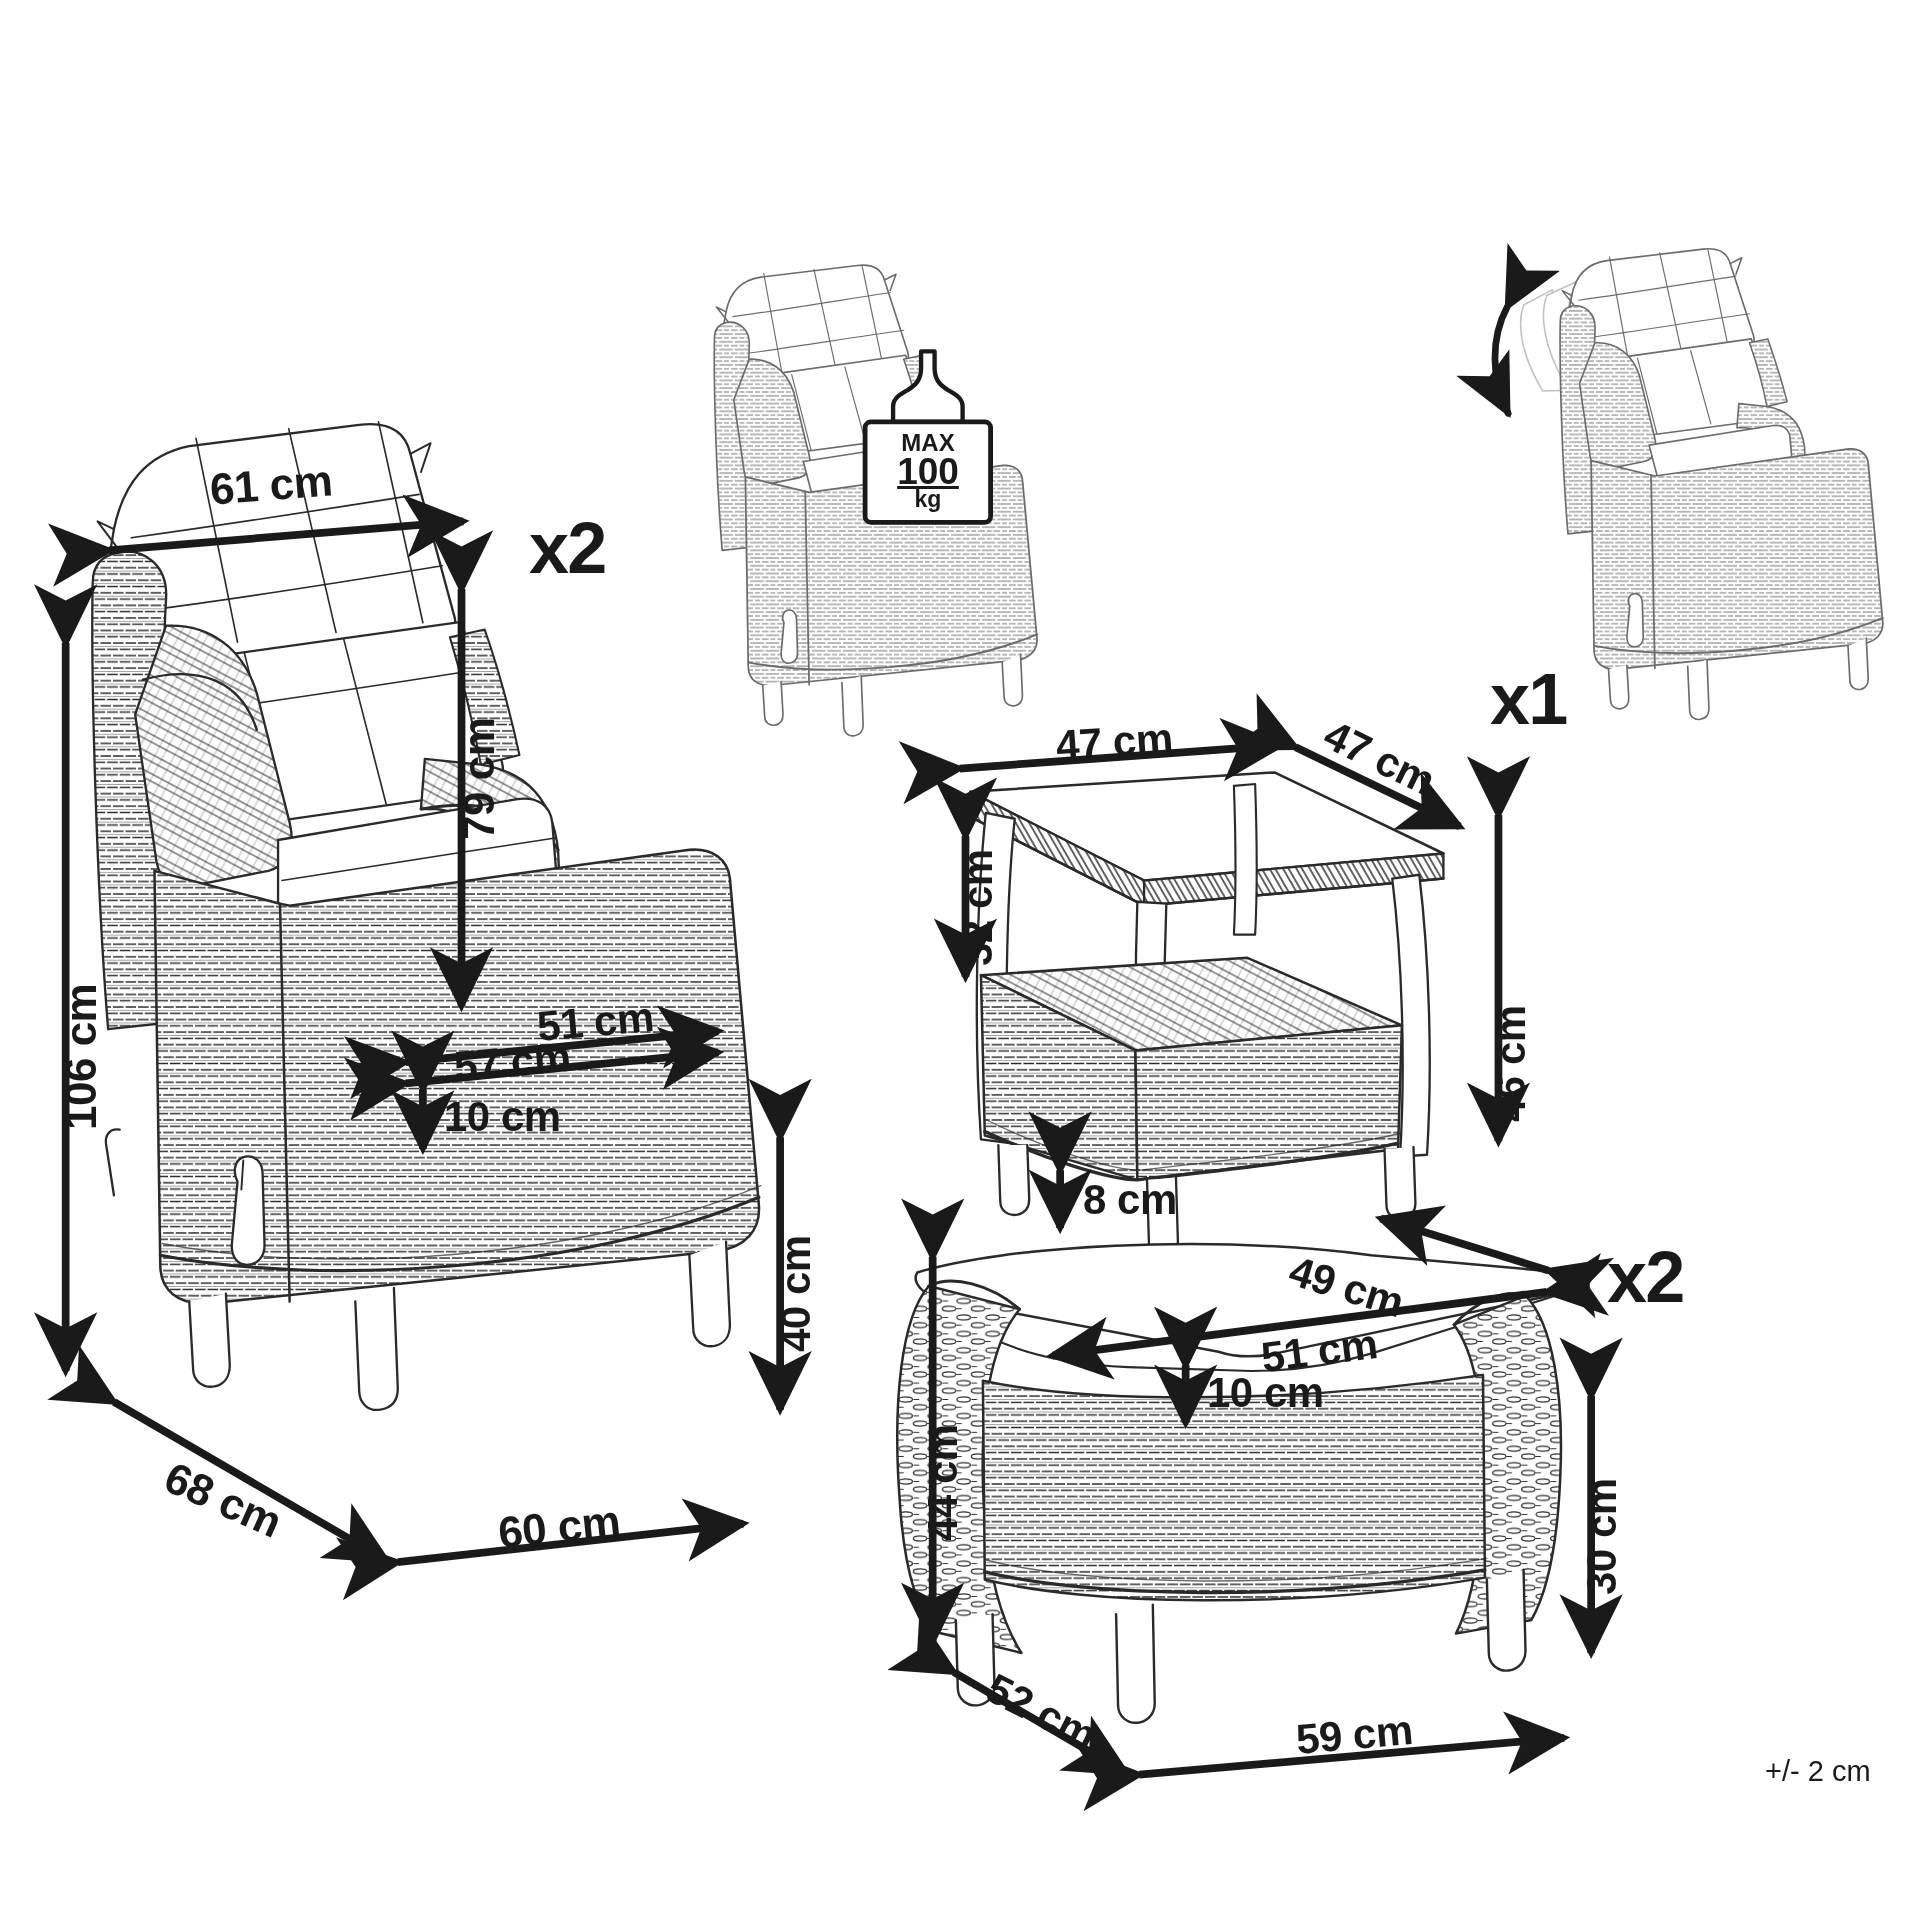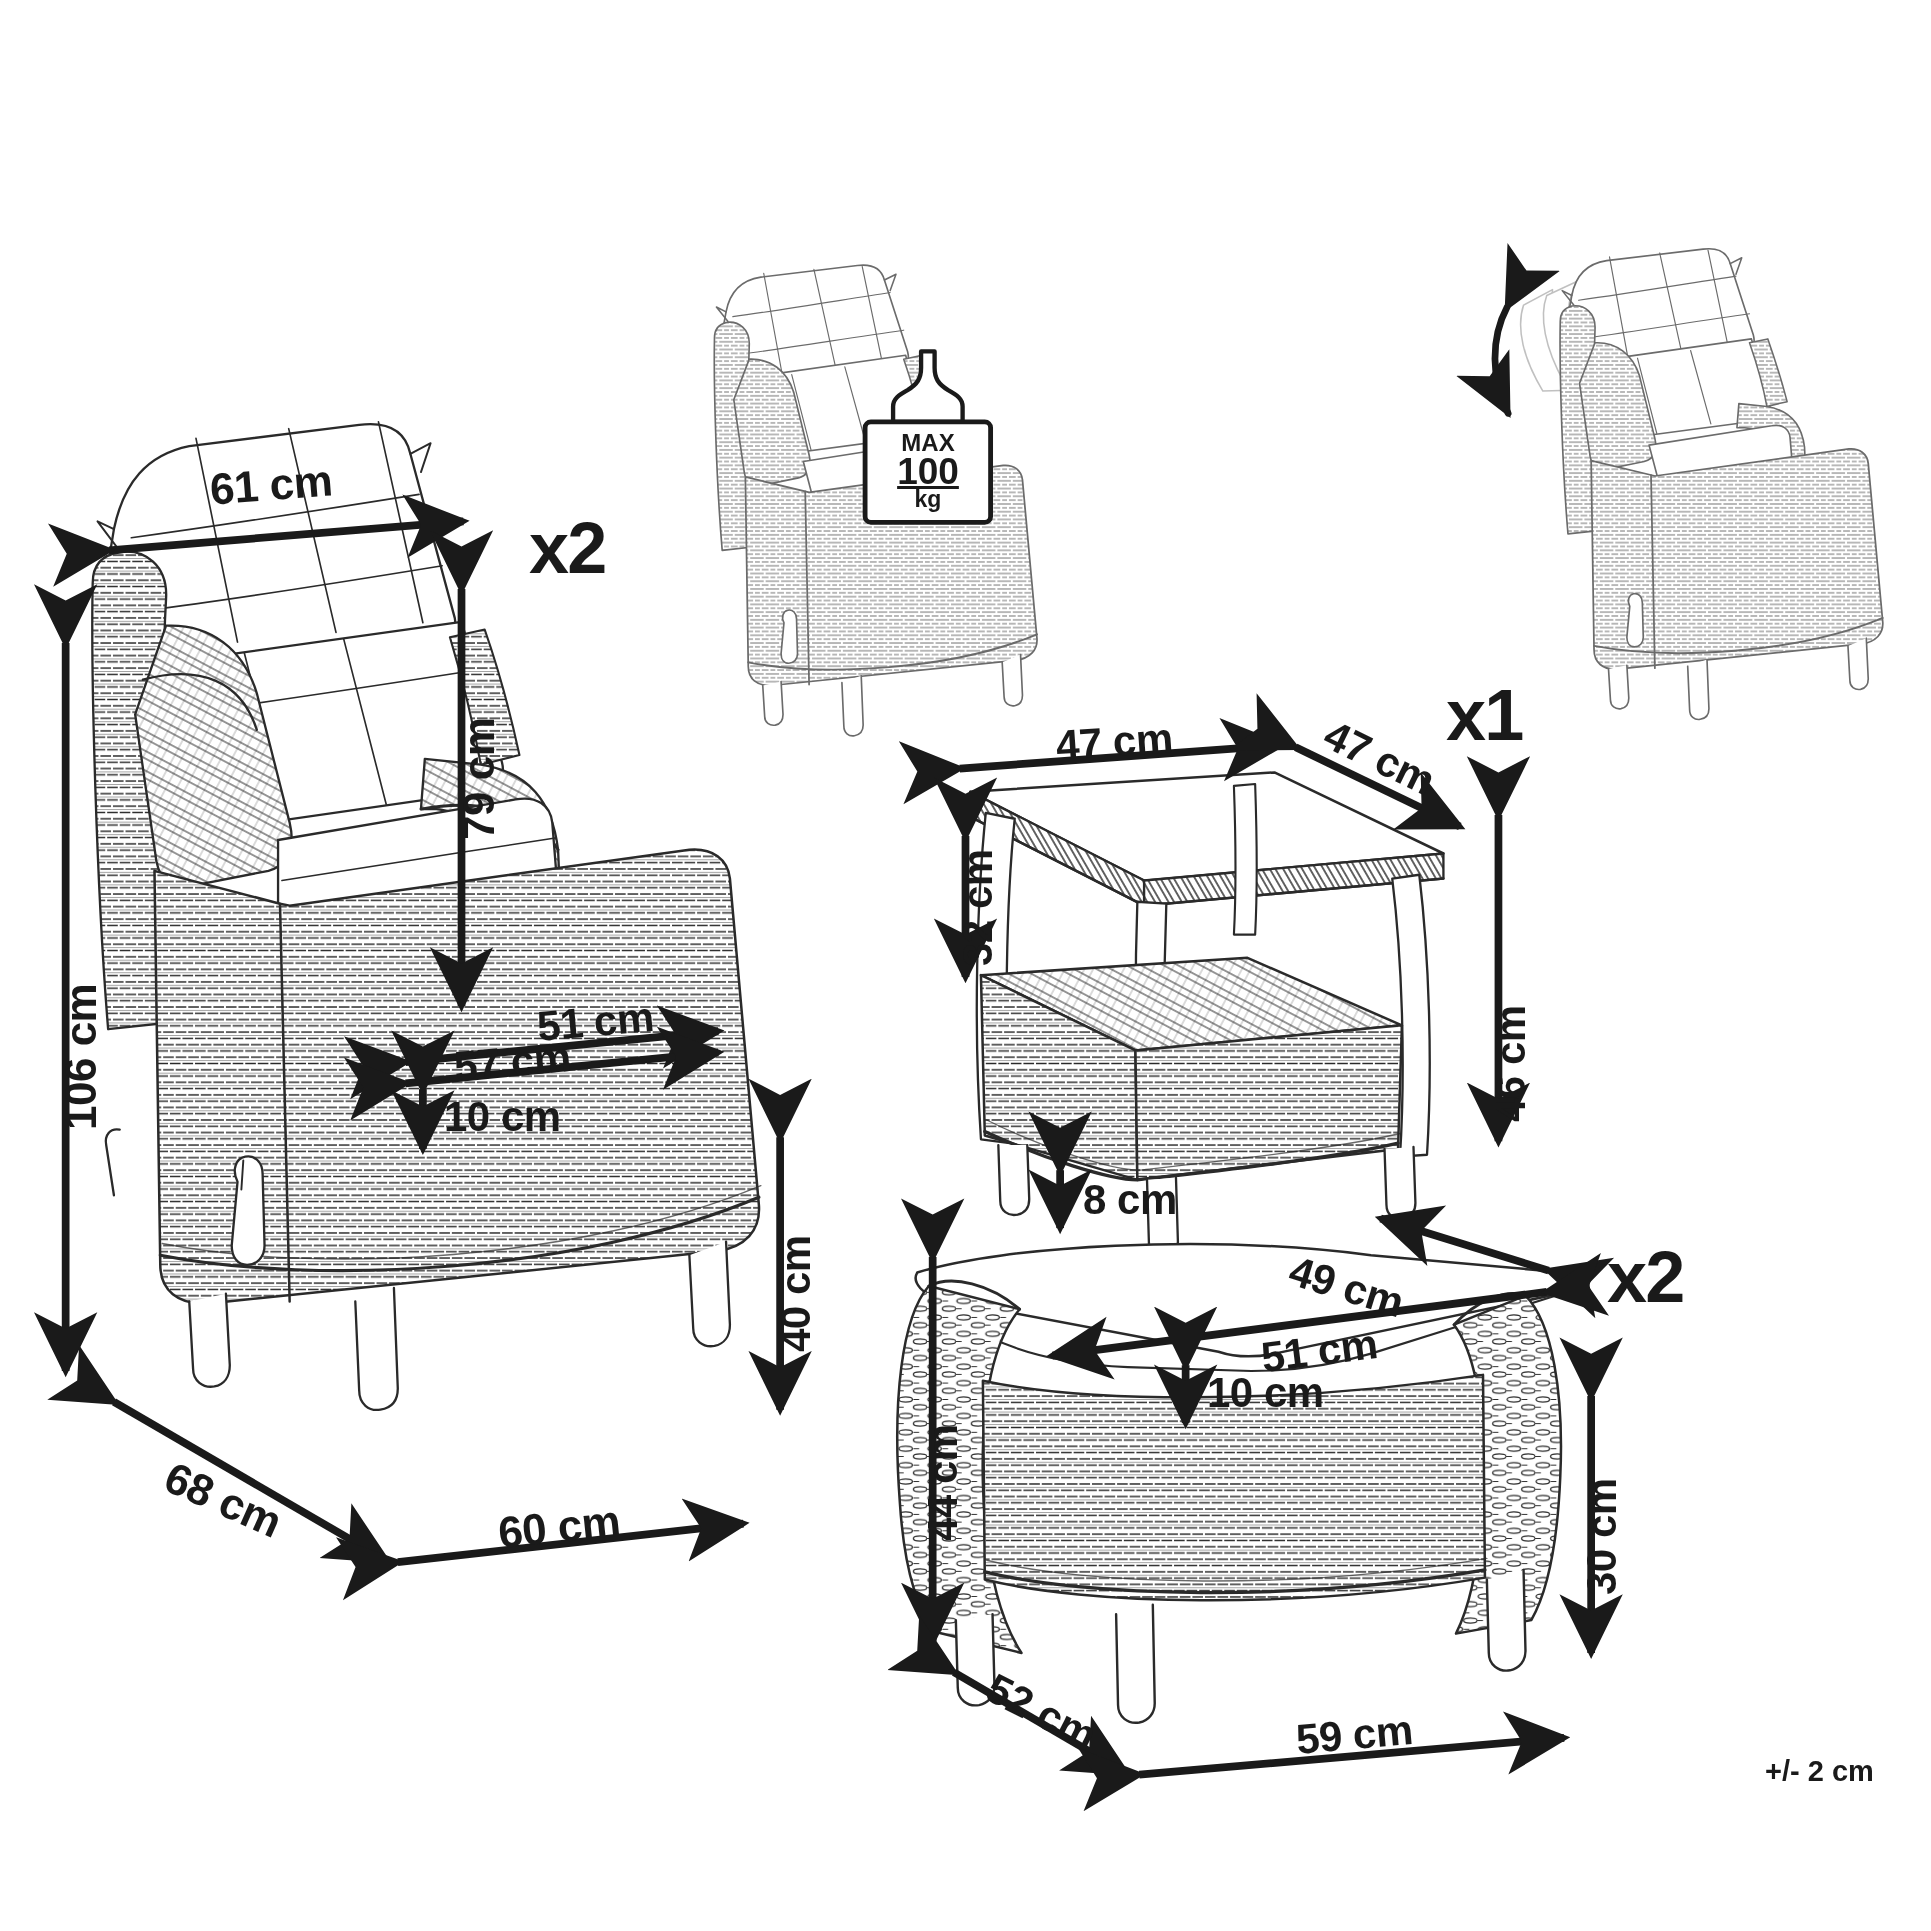--- a/index.html
+++ b/index.html
@@ -13,21 +13,21 @@
   svg.layer{position:absolute;top:0;left:0;width:1931px;height:1931px;}
   .dimtext{
     position:absolute;font-weight:bold;color:#1a1a1a;
     white-space:nowrap;letter-spacing:-0.5px;
   }
   .qty{
     position:absolute;font-weight:bold;color:#1a1a1a;white-space:nowrap;
     font-size:72px;letter-spacing:-1.9px;
   }
   .tol{
-    position:absolute;font-weight:bold;color:#1a1a1a;white-space:nowrap;
+    position:absolute;font-weight:normal;color:#1a1a1a;white-space:nowrap;
     font-size:29px;
   }
   .maxlabel{position:absolute;text-align:center;font-weight:bold;color:#1a1a1a;line-height:1;}
   .maxlabel .mx{font-size:24px;letter-spacing:0px;display:block;}
   .maxlabel .num{font-size:37px;display:block;margin-top:-1.9px;text-decoration:underline;}
   .maxlabel .kg{font-size:23px;display:block;margin-top:-1.9px;text-align:center;}
   .rot90{transform-origin:left top;}
 </style>
 </head>
 <body>
@@ -369,21 +369,21 @@
   <div class="dimtext" style="left:1056px;top:718px;font-size:42px;transform:rotate(-4deg);">47 cm</div>
 
   <div class="dimtext" style="left:1321px;top:734px;font-size:42px;transform:rotate(26deg);">47 cm</div>
 
   <div class="dimtext rot90" style="left:954px;top:966px;font-size:42px;transform:rotate(-90deg);transform-origin:left top;">32 cm</div>
 
   <div class="dimtext rot90" style="left:1487px;top:1122px;font-size:42px;transform:rotate(-90deg);transform-origin:left top;">46 cm</div>
 
   <div class="dimtext" style="left:1083px;top:1176px;font-size:42px;">8 cm</div>
 
-  <div class="qty" style="left:1446px;top:658px;margin-top:16px;">x1</div>
+  <div class="qty" style="left:1490px;top:658px;">x1</div>
 
   <div class="dimtext" style="left:1288px;top:1263px;font-size:42px;transform:rotate(17deg);">49 cm</div>
 
   <div class="dimtext" style="left:1261px;top:1327px;font-size:42px;transform:rotate(-7deg);">51 cm</div>
 
   <div class="dimtext" style="left:1207px;top:1369px;font-size:42px;">10 cm</div>
 
   <div class="dimtext rot90" style="left:919px;top:1541px;font-size:42px;transform:rotate(-90deg);transform-origin:left top;">44 cm</div>
 
   <div class="dimtext rot90" style="left:1578px;top:1595px;font-size:42px;transform:rotate(-90deg);transform-origin:left top;">30 cm</div>

